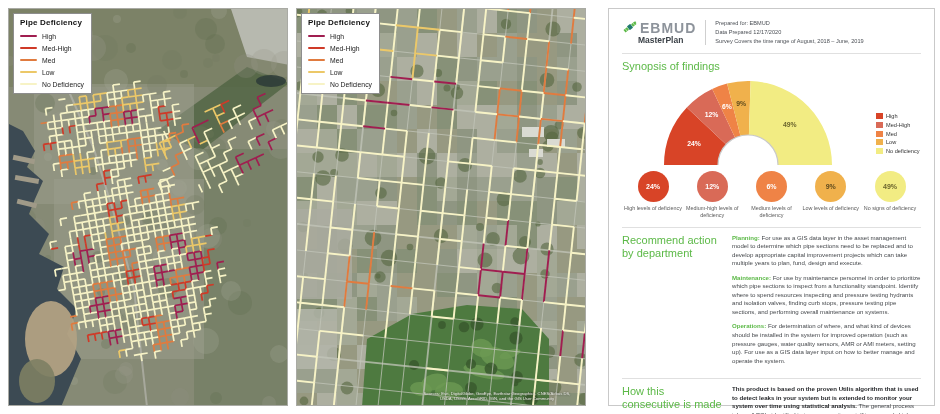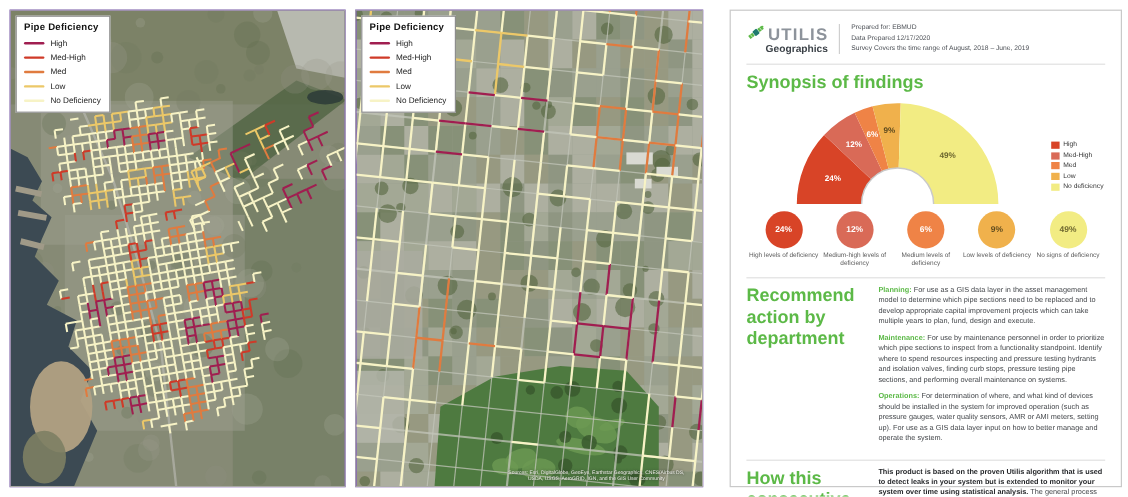--- a/index.html
+++ b/index.html
@@ -22,21 +22,21 @@
   .report{position:absolute;left:608px;top:8px;width:327px;height:398px;border:1px solid #c9c9c9;background:#fff;box-sizing:border-box;padding:10px 13px 8px 13px;}
   .rep-head{display:flex;align-items:center;}
   .logo-block{display:flex;flex-direction:column;align-items:flex-start;padding-right:9px;border-right:1px solid #cfcfcf;}
   .logo-top{display:flex;align-items:flex-start;}
   .logo-word{font-size:14px;letter-spacing:1px;color:#8d939b;font-weight:bold;margin-left:2px;}
   .logo-sub{font-size:8.5px;font-weight:bold;color:#3c4248;margin-left:16px;margin-top:-1px;}
   .rep-meta{padding-left:9px;}
   .meta-line{font-size:5.6px;color:#4b4f55;line-height:1.6;}
   .rep-divider{border-top:1px solid #e0e0e0;margin:7px 0 0 0;}
 
-  .sec-title{color:#5cb947;font-weight:bold;font-size:15px;line-height:1.2;}
+  .sec-title{color:#5cb947;font-weight:normal;font-size:11px;line-height:1.2;}
   .synopsis-title{margin:6px 0 0 0;}
 
   .gauge-row{display:flex;align-items:flex-end;margin-top:2px;}
   .gauge-legend{margin-left:2px;margin-bottom:14px;}
   .gl-row{display:flex;align-items:center;height:8.6px;}
   .gl-sw{width:7px;height:6px;margin-right:3px;flex:none;}
   .gl-lbl{font-size:5.6px;color:#333;white-space:nowrap;}
 
   .stat-row{display:flex;justify-content:space-between;padding:0 2px;margin-top:2px;}
   .stat-item{width:58px;display:flex;flex-direction:column;align-items:center;}
@@ -2170,23 +2170,23 @@
           <svg width="16" height="14" viewBox="0 0 16 14">
             <g transform="rotate(-38 8 7)">
               <rect x="1" y="5.4" width="4.4" height="3.2" fill="#5cb947"></rect>
               <rect x="10.6" y="5.4" width="4.4" height="3.2" fill="#5cb947"></rect>
               <rect x="5.8" y="4.6" width="4.4" height="4.8" rx="0.8" fill="#1f7a6d"></rect>
               <line x1="3.2" y1="5.4" x2="3.2" y2="8.6" stroke="#fff" stroke-width="0.5"></line>
               <line x1="12.8" y1="5.4" x2="12.8" y2="8.6" stroke="#fff" stroke-width="0.5"></line>
             </g>
             <circle cx="13.4" cy="2.2" r="0.8" fill="#5cb947"></circle>
           </svg>
-          <span class="logo-word">UTILIS</span>
+          <span class="logo-word">EBMUD</span>
         </div>
-        <span class="logo-sub">Geographics</span>
+        <span class="logo-sub">MasterPlan</span>
       </div>
       <div class="rep-meta" id="rep-meta">
           <div class="meta-line">Prepared for: EBMUD</div>
           <div class="meta-line">Data Prepared 12/17/2020</div>
           <div class="meta-line">Survey Covers the time range of August, 2018 – June, 2019</div>
         </div>
     </div>
     <div class="rep-divider"></div>
 
     <div class="sec-title synopsis-title">Synopsis of findings</div>

